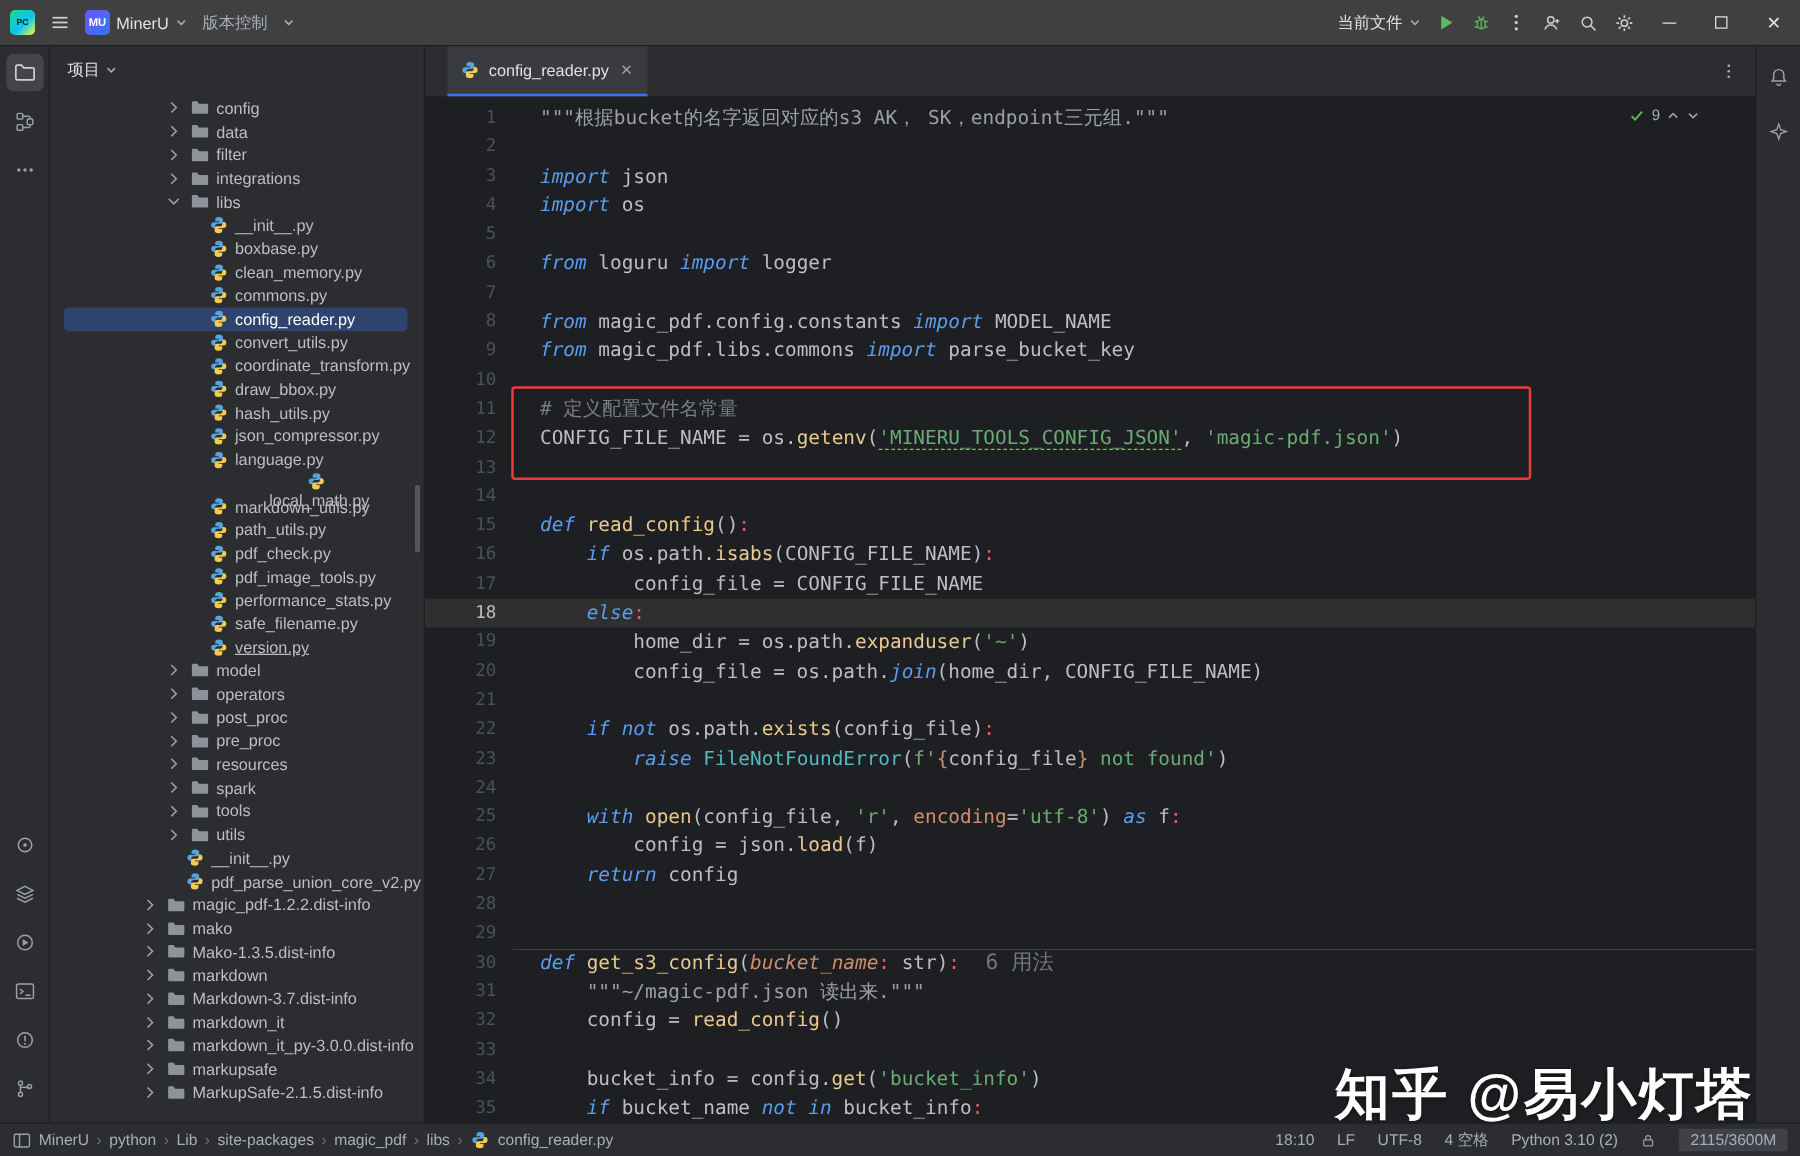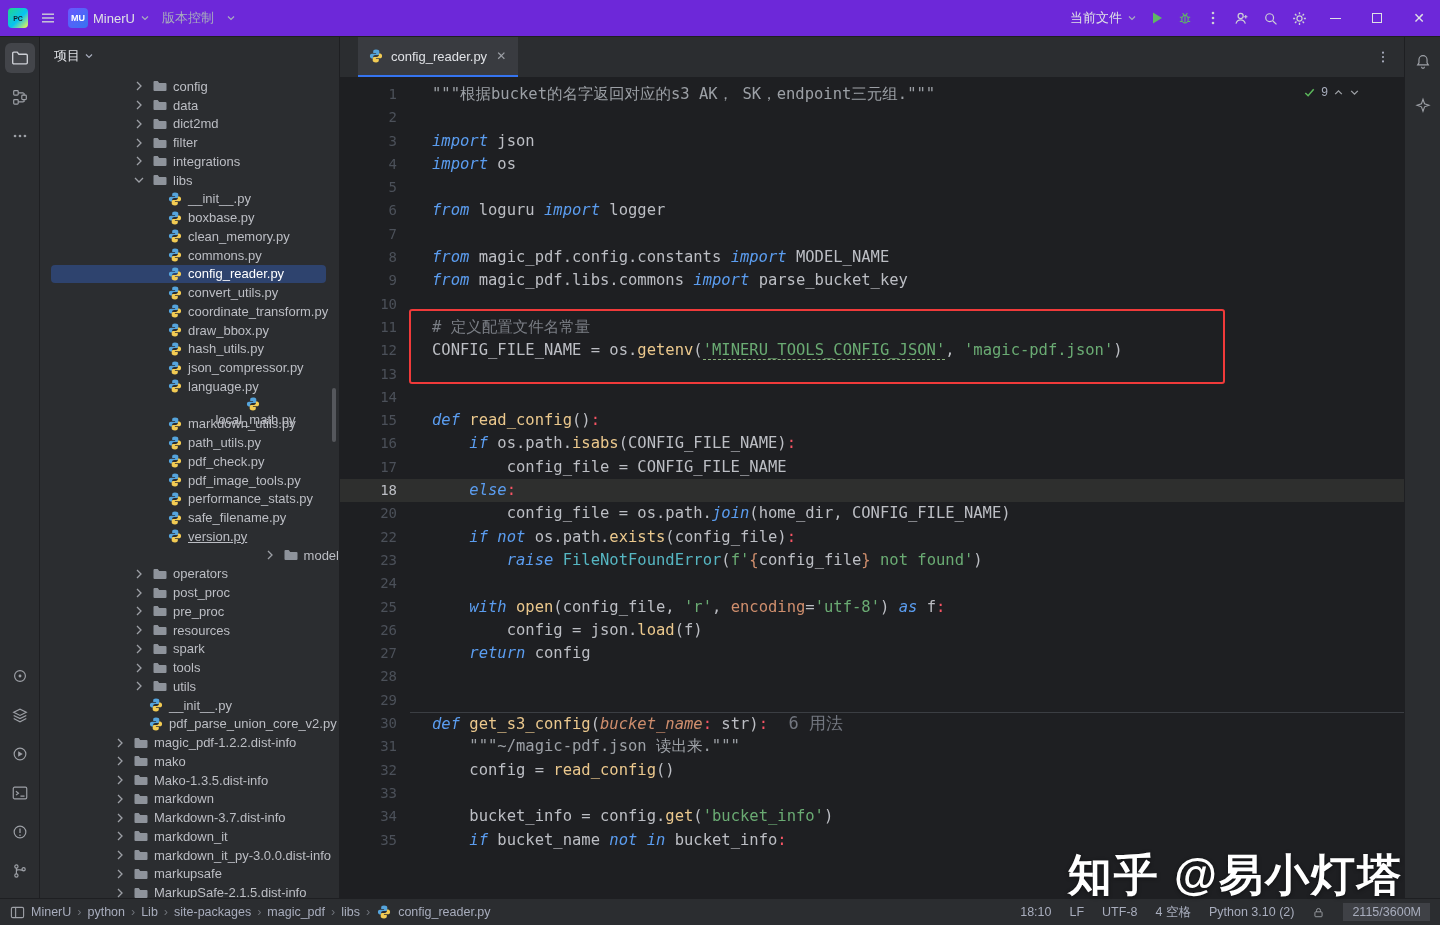--- a/index.html
+++ b/index.html
@@ -1,21 +1,21 @@
 <!DOCTYPE html>
 <html><head>
 <meta charset="utf-8">
 <style>
   * { box-sizing: border-box; margin: 0; padding: 0; }
   html,body { width:1440px; height:925px; overflow:hidden; background:#1E1F22;
     font-family:"Liberation Sans", sans-serif; }
   .app { position:relative; width:1440px; height:925px; display:flex; flex-direction:column; }
 
   
-  .titlebar { height:37px; flex:0 0 37px; background:#6d28d9; border-bottom:1px solid #1E1F22;
+  .titlebar { height:37px; flex:0 0 37px; background:#404040; border-bottom:1px solid #1E1F22;
     display:flex; align-items:center; padding:0 0 0 8px; color:#DFE1E5; font-size:13px; }
   .logo { width:20px; height:20px; border-radius:4px;
     background:linear-gradient(135deg,#21D789 0%,#07C3F2 55%,#FCF84A 100%);
     display:flex;align-items:center;justify-content:center; font-size:7px; font-weight:bold; color:#15222B; margin-right:6px;}
   .tb-btn { height:28px; min-width:28px; padding:0 6px; display:flex; align-items:center; justify-content:center;
     gap:5px; border-radius:4px; cursor:default; }
   .chip { width:20px; height:20px; border-radius:4px; background:linear-gradient(135deg,#6B57FF,#3574F0);
     color:#fff; font-size:9px; font-weight:bold; display:flex; align-items:center; justify-content:center; }
   .muted { color:#A8ADBD;gap:12px; }
   .chev { width:10px; height:10px; }
@@ -298,29 +298,20 @@
             </svg>
             <span>data</span>
           </div>
           <div class="tree-row" style="padding-left: 91px;">
             <svg class="icon16" viewBox="0 0 16 16">
               <path d="M6 4l4 4-4 4" stroke="#9DA0A6" stroke-width="1.3" fill="none"></path>
             </svg>
             <svg class="icon16" viewBox="0 0 16 16">
               <path d="M1.5 4a1 1 0 0 1 1-1h3.2l1.5 1.9h6.3a1 1 0 0 1 1 1V12a1 1 0 0 1-1 1h-11a1 1 0 0 1-1-1z" fill="#8E939B"></path>
             </svg>
-            <span>dict2md</span>
-          </div>
-          <div class="tree-row" style="padding-left: 91px;">
-            <svg class="icon16" viewBox="0 0 16 16">
-              <path d="M6 4l4 4-4 4" stroke="#9DA0A6" stroke-width="1.3" fill="none"></path>
-            </svg>
-            <svg class="icon16" viewBox="0 0 16 16">
-              <path d="M1.5 4a1 1 0 0 1 1-1h3.2l1.5 1.9h6.3a1 1 0 0 1 1 1V12a1 1 0 0 1-1 1h-11a1 1 0 0 1-1-1z" fill="#8E939B"></path>
-            </svg>
             <span>filter</span>
           </div>
           <div class="tree-row" style="padding-left: 91px;">
             <svg class="icon16" viewBox="0 0 16 16">
               <path d="M6 4l4 4-4 4" stroke="#9DA0A6" stroke-width="1.3" fill="none"></path>
             </svg>
             <svg class="icon16" viewBox="0 0 16 16">
               <path d="M1.5 4a1 1 0 0 1 1-1h3.2l1.5 1.9h6.3a1 1 0 0 1 1 1V12a1 1 0 0 1-1 1h-11a1 1 0 0 1-1-1z" fill="#8E939B"></path>
             </svg>
             <span>integrations</span>
@@ -460,21 +451,21 @@
             </svg>
             <span>safe_filename.py</span>
           </div>
           <div class="tree-row" style="padding-left: 127px; text-decoration: underline;">
             <svg class="icon16" viewBox="0 0 16 16">
               <path d="M8 1.5c-2.2 0-2.8.9-2.8 1.9V5h2.9v.7H3.9c-1.1 0-2 .8-2 2.3s.9 2.4 2 2.4h1.2V8.9c0-1 .9-1.9 2-1.9h2.6c.9 0 1.6-.7 1.6-1.6V3.4c0-1-.9-1.9-3.3-1.9z" fill="#55A4DC"></path>
               <path d="M8 14.5c2.2 0 2.8-.9 2.8-1.9V11H7.9v-.7h4.2c1.1 0 2-.8 2-2.3s-.9-2.4-2-2.4h-1.2v1.5c0 1-.9 1.9-2 1.9H6.3c-.9 0-1.6.7-1.6 1.6v2c0 1 .9 1.9 3.3 1.9z" fill="#F2CB53"></path>
             </svg>
             <span>version.py</span>
           </div>
-          <div class="tree-row" style="padding-left: 91px; justify-content: flex-end;">
+          <div class="tree-row" style="padding-left: 91px;">
             <svg class="icon16" viewBox="0 0 16 16">
               <path d="M6 4l4 4-4 4" stroke="#9DA0A6" stroke-width="1.3" fill="none"></path>
             </svg>
             <svg class="icon16" viewBox="0 0 16 16">
               <path d="M1.5 4a1 1 0 0 1 1-1h3.2l1.5 1.9h6.3a1 1 0 0 1 1 1V12a1 1 0 0 1-1 1h-11a1 1 0 0 1-1-1z" fill="#8E939B"></path>
             </svg>
             <span>model</span>
           </div>
           <div class="tree-row" style="padding-left: 91px;">
             <svg class="icon16" viewBox="0 0 16 16">
@@ -672,21 +663,23 @@
             <div class="code-row"><span class="gutter">9</span><div class="code-cell"><span class="tok-k">from</span><span class="tok-d"> magic_pdf.libs.commons </span><span class="tok-k">import</span><span class="tok-d"> parse_bucket_key</span></div></div>
             <div class="code-row"><span class="gutter">10</span><div class="code-cell"></div></div>
             <div class="code-row"><span class="gutter">11</span><div class="code-cell"><span class="tok-c"># 定义配置文件名常量</span></div></div>
             <div class="code-row"><span class="gutter">12</span><div class="code-cell"><span class="tok-d">CONFIG_FILE_NAME = os.</span><span class="tok-fn">getenv</span><span class="tok-d">(</span><span class="tok-su">'MINERU_TOOLS_CONFIG_JSON'</span><span class="tok-d">, </span><span class="tok-s">'magic-pdf.json'</span><span class="tok-d">)</span></div></div>
             <div class="code-row"><span class="gutter">13</span><div class="code-cell"></div></div>
             <div class="code-row"><span class="gutter">14</span><div class="code-cell"></div></div>
             <div class="code-row"><span class="gutter">15</span><div class="code-cell"><span class="tok-k">def </span><span class="tok-fn">read_config</span><span class="tok-d">()</span><span class="tok-col">:</span></div></div>
             <div class="code-row"><span class="gutter">16</span><div class="code-cell"><span class="tok-d">    </span><span class="tok-k">if</span><span class="tok-d"> os.path.</span><span class="tok-fn">isabs</span><span class="tok-d">(CONFIG_FILE_NAME)</span><span class="tok-col">:</span></div></div>
             <div class="code-row"><span class="gutter">17</span><div class="code-cell"><span class="tok-d">        config_file = CONFIG_FILE_NAME</span></div></div>
             <div class="code-row current"><span class="gutter">18</span><div class="code-cell"><span class="tok-d">    </span><span class="tok-k">else</span><span class="tok-col">:</span></div></div>
+            <div class="code-row"><span class="gutter">19</span><div class="code-cell"><span class="tok-d">        home_dir = os.path.</span><span class="tok-fn">expanduser</span><span class="tok-d">(</span><span class="tok-s">'~'</span><span class="tok-d">)</span></div></div>
             <div class="code-row"><span class="gutter">20</span><div class="code-cell"><span class="tok-d">        config_file = os.path.</span><span class="tok-kc">join</span><span class="tok-d">(home_dir, CONFIG_FILE_NAME)</span></div></div>
+            <div class="code-row"><span class="gutter">21</span><div class="code-cell"></div></div>
             <div class="code-row"><span class="gutter">22</span><div class="code-cell"><span class="tok-d">    </span><span class="tok-k">if</span><span class="tok-d"> </span><span class="tok-k">not</span><span class="tok-d"> os.path.</span><span class="tok-fn">exists</span><span class="tok-d">(config_file)</span><span class="tok-col">:</span></div></div>
             <div class="code-row"><span class="gutter">23</span><div class="code-cell"><span class="tok-d">        </span><span class="tok-k">raise</span><span class="tok-d"> </span><span class="tok-cls">FileNotFoundError</span><span class="tok-d">(</span><span class="tok-s">f'</span><span class="tok-br">{</span><span class="tok-d">config_file</span><span class="tok-br">}</span><span class="tok-s"> not found'</span><span class="tok-d">)</span></div></div>
             <div class="code-row"><span class="gutter">24</span><div class="code-cell"></div></div>
             <div class="code-row"><span class="gutter">25</span><div class="code-cell"><span class="tok-d">    </span><span class="tok-k">with</span><span class="tok-d"> </span><span class="tok-fn">open</span><span class="tok-d">(config_file, </span><span class="tok-s">'r'</span><span class="tok-d">, </span><span class="tok-prm">encoding</span><span class="tok-d">=</span><span class="tok-s">'utf-8'</span><span class="tok-d">) </span><span class="tok-k">as</span><span class="tok-d"> f</span><span class="tok-col">:</span></div></div>
             <div class="code-row"><span class="gutter">26</span><div class="code-cell"><span class="tok-d">        config = json.</span><span class="tok-fn">load</span><span class="tok-d">(f)</span></div></div>
             <div class="code-row"><span class="gutter">27</span><div class="code-cell"><span class="tok-d">    </span><span class="tok-k">return</span><span class="tok-d"> config</span></div></div>
             <div class="code-row"><span class="gutter">28</span><div class="code-cell"></div></div>
             <div class="code-row"><span class="gutter">29</span><div class="code-cell"></div></div>
             <div class="code-row"><span class="gutter">30</span><div class="code-cell sep"><span class="tok-k">def </span><span class="tok-fn">get_s3_config</span><span class="tok-d">(</span><span class="tok-pi">bucket_name</span><span class="tok-col">:</span><span class="tok-d"> str)</span><span class="tok-col">:</span><span class="tok-inlay">  6 用法</span></div></div>
             <div class="code-row"><span class="gutter">31</span><div class="code-cell"><span class="tok-d">    </span><span class="tok-doc">"""~/magic-pdf.json 读出来."""</span></div></div>

